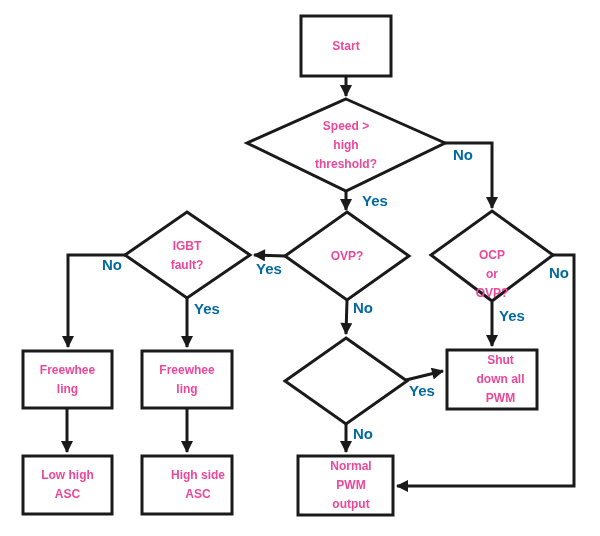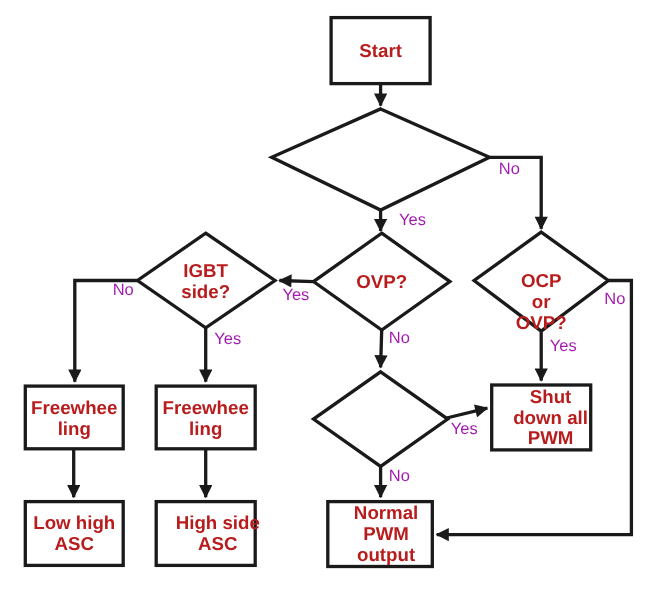--- a/index.html
+++ b/index.html
@@ -5,26 +5,26 @@
   html,body{margin:0;padding:0;background:#ffffff;}
   .stage{
     position:relative;width:600px;height:536px;background:#ffffff;
     font-family:"Liberation Sans",sans-serif;overflow:hidden;
   }
   .stage svg{position:absolute;left:0;top:0;}
   .shape{fill:#ffffff;stroke:#1a1a1a;stroke-width:3px;}
   .edge{fill:none;stroke:#1a1a1a;stroke-width:3px;}
   .node-label{
     position:absolute;display:flex;align-items:center;justify-content:center;
-    text-align:center;font-weight:bold;font-size:17px;line-height:19px;
-    color:#b91c1c;white-space:pre-line;pointer-events:none;
+    text-align:center;font-weight:bold;font-size:12px;line-height:19px;
+    color:#ec4899;white-space:pre-line;pointer-events:none;
   }
   .elabel{
     position:absolute;transform:translate(-50%,-50%);
-    font-weight:normal;font-size:15px;color:#a21caf;white-space:nowrap;
+    font-weight:bold;font-size:15px;color:#0369a1;white-space:nowrap;
     pointer-events:none;
   }
 </style>
 </head>
 <body>
 
 <div class="stage">
 
   <svg width="600" height="536" viewBox="0 0 600 536">
     <defs>
@@ -59,23 +59,26 @@
       <rect class="shape" x="23" y="351" width="89" height="57"></rect>
       <rect class="shape" x="142" y="351" width="90" height="57"></rect>
       <rect class="shape" x="23" y="456" width="89" height="58"></rect>
       <rect class="shape" x="142" y="456" width="90" height="58"></rect>
       <rect class="shape" x="447" y="350" width="90" height="59"></rect>
       <rect class="shape" x="298" y="456" width="95" height="59"></rect>
     </g>
   </svg>
 
   <div class="node-label" style="left:301px;top:16px;width:90px;height:60px;">Start</div>
+  <div class="node-label" style="left:256px;top:103px;width:180px;height:84px;">Speed &gt;
+high
+threshold?</div>
   <div class="node-label" style="left:297px;top:226px;width:100px;height:60px;">OVP?</div>
   <div class="node-label" style="left:137px;top:216px;width:100px;height:80px;">IGBT
-side?</div>
+fault?</div>
   <div class="node-label" style="left:442px;top:232px;width:100px;height:85px;">OCP
 or
 OVP?</div>
   <div class="node-label" style="left:23px;top:351px;width:89px;height:57px;">Freewhee
 ling</div>
   <div class="node-label" style="left:142px;top:351px;width:90px;height:57px;">Freewhee
 ling</div>
   <div class="node-label" style="left:23px;top:456px;width:89px;height:58px;">Low high
 ASC</div>
   <div class="node-label" style="left:142px;top:456px;width:112px;height:58px;">High side

